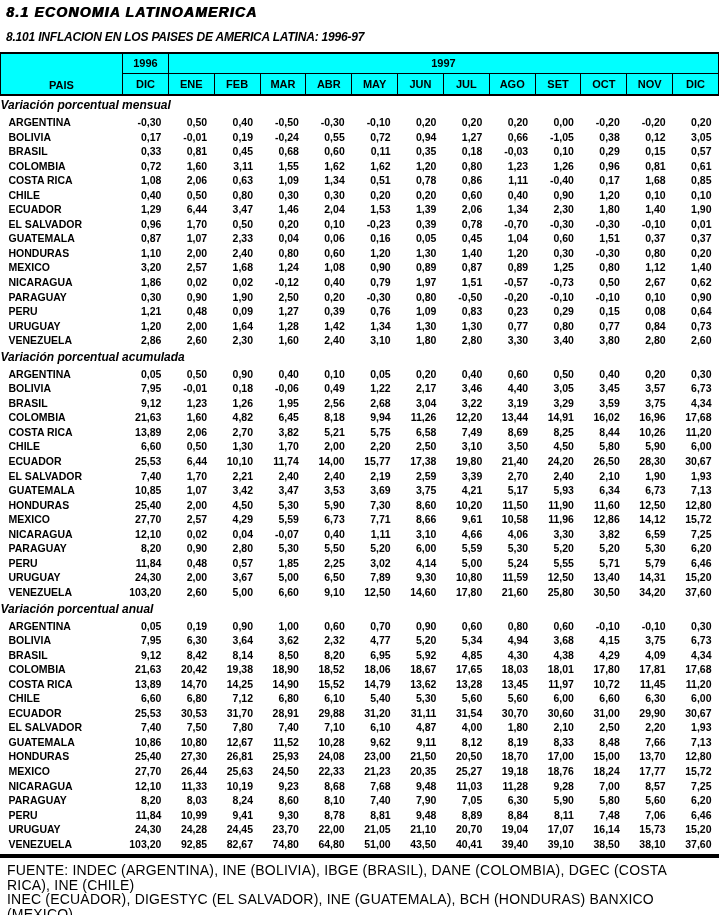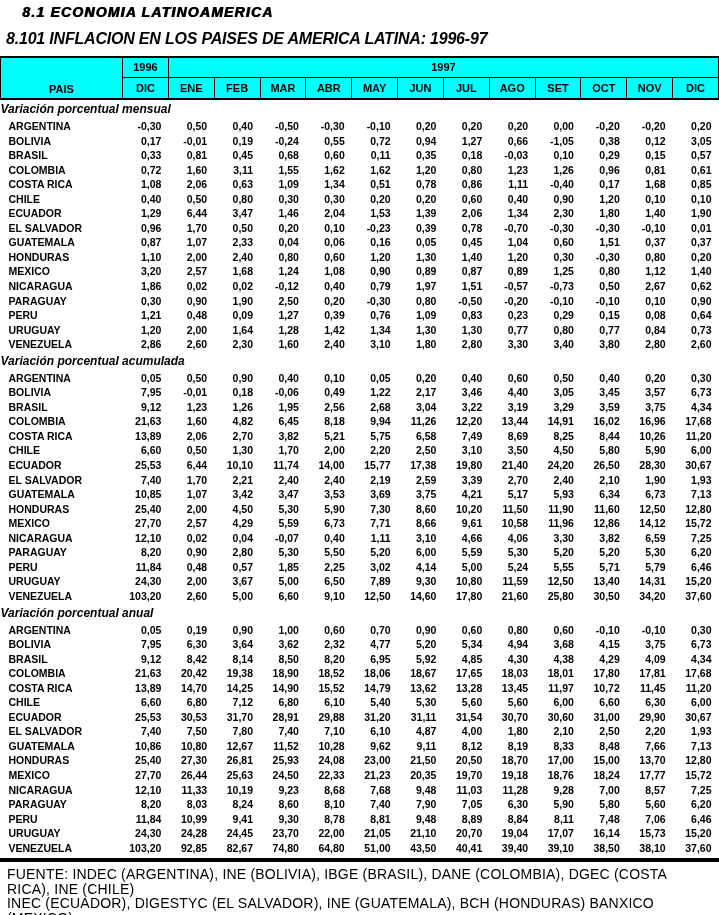--- a/index.html
+++ b/index.html
@@ -4,28 +4,28 @@
 <style>
   * { box-sizing: border-box; }
   html, body { margin: 0; padding: 0; }
   body {
     width: 719px; height: 915px; overflow: hidden;
     background: #ffffff; color: #000;
     font-family: "Liberation Sans", sans-serif;
     position: relative;
   }
   .title {
-    padding: 4px 0 0 22px;
+    padding: 4px 0 0 6px;
     font-size: 14px; font-weight: bold; font-style: italic;
     letter-spacing: 1.2px;
     text-shadow: 0.8px 0 0 #000;
   }
   .subtitle {
     padding: 10px 0 0 6px;
-    font-size: 16px; font-weight: bold; font-style: italic;
+    font-size: 12px; font-weight: bold; font-style: italic;
     letter-spacing: -0.2px;
   }
   table.data-table {
     border-collapse: collapse; table-layout: fixed;
     width: 719px; margin-top: 8px;
   }
   thead th {
     background: #00FFFF;
     border: 1px solid #000;
     font-size: 11px; font-weight: bold;
@@ -789,21 +789,21 @@
         </tr>
         <tr>
           <td class="country">MEXICO</td>
           <td class="val">27,70</td>
           <td class="val">26,44</td>
           <td class="val">25,63</td>
           <td class="val">24,50</td>
           <td class="val">22,33</td>
           <td class="val">21,23</td>
           <td class="val">20,35</td>
-          <td class="val">19,70</td>
+          <td class="val">25,27</td>
           <td class="val">19,18</td>
           <td class="val">18,76</td>
           <td class="val">18,24</td>
           <td class="val">17,77</td>
           <td class="val">15,72</td>
         </tr>
         <tr>
           <td class="country">NICARAGUA</td>
           <td class="val">12,10</td>
           <td class="val">11,33</td>

